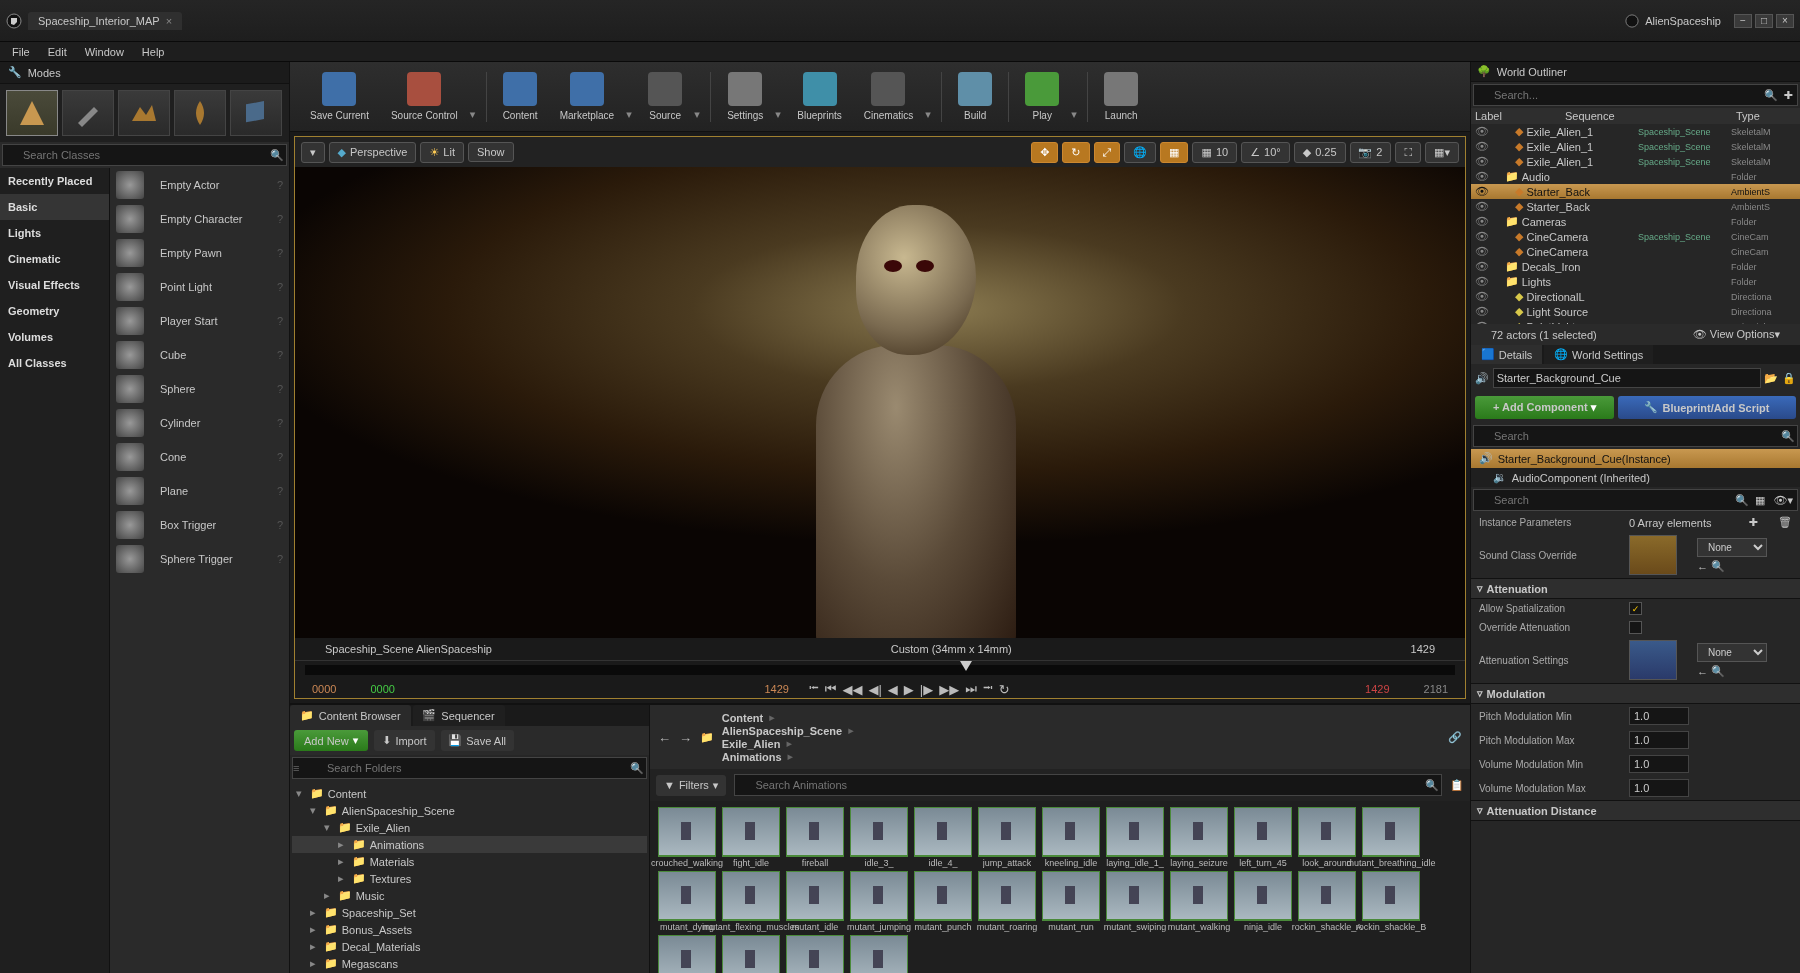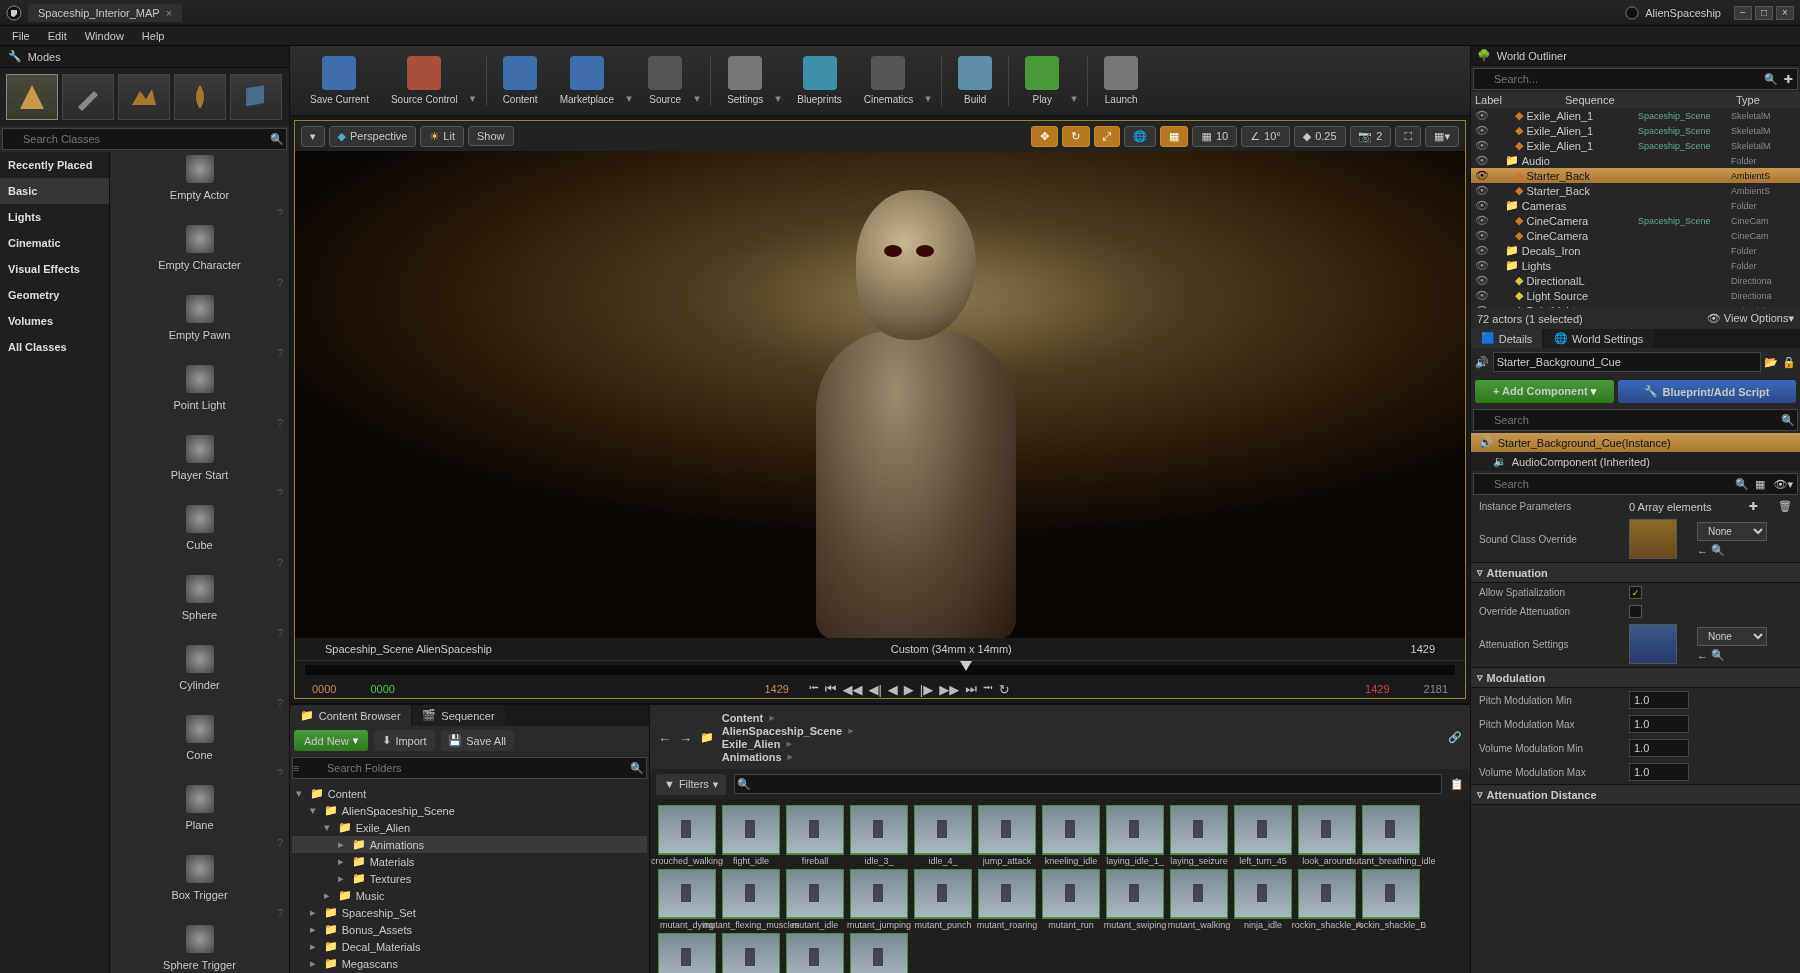--- a/index.html
+++ b/index.html
@@ -1,38 +1,38 @@
 <!DOCTYPE html>
 <html><head>
 <meta charset="utf-8">
 <style>
 * { margin: 0; padding: 0; box-sizing: border-box; font-family: "Segoe UI", Tahoma, sans-serif; font-size: 11px; color: #c8c8c8; user-select: none; }
 body { background: #1a1a1a; width: 1800px; height: 973px; overflow: hidden; display: flex; flex-direction: column; }
-.titlebar { height: 26px; background: linear-gradient(#252525,#1e1e1e); display:flex; align-items:center; padding:0 6px; border-bottom:1px solid #0a0a0a;}
+.titlebar { height: 42px; background: linear-gradient(#252525,#1e1e1e); display:flex; align-items:center; padding:0 6px; border-bottom:1px solid #0a0a0a;}
 .tab-chip { background:#2f2f2f; padding:3px 10px; border-radius:3px 3px 0 0; display:flex; align-items:center; gap:6px;}
 .spacer { flex:1; }
 .win-btn { width:18px; height:14px; background:#3a3a3a; margin-left:3px; display:flex; align-items:center; justify-content:center; font-size:10px; border:1px solid #555;}
 .menubar { height:20px; background:#1e1e1e; display:flex; align-items:center; gap:2px; padding-left:4px; border-bottom:1px solid #0a0a0a;}
 .menubar span { padding:2px 8px; }
 .body-row { flex:1; display:flex; min-height:0;}
 
 .left { width:290px; background:#2a2a2a; display:flex; flex-direction:column; border-right:1px solid #111;}
 .panel-tab { background:#1b1b1b; padding:4px 8px; display:flex; align-items:center; gap:6px; border-bottom:1px solid #111;}
 .mode-icons { display:flex; background:#1f1f1f; padding:4px;}
 .mode-icon { width:52px; height:46px; background:linear-gradient(#3a3a3a,#2a2a2a); margin:2px; border:1px solid #444; display:flex; align-items:center; justify-content:center;}
 .mode-icon.sel { background:linear-gradient(#4a4a3a,#3a3a2a); border-color:#888;}
 .search-row { display:flex; align-items:center; background:#151515; border:1px solid #444; margin:2px;}
 .search-row input { flex:1; background:transparent; border:none; padding:4px 20px; color:#ccc; outline:none;}
 .mag { width:18px; height:18px; display:flex; align-items:center; justify-content:center; color:#888;}
 .cat-row { display:flex; flex:1; min-height:0;}
 .cat-list { width:110px; background:#1f1f1f; border-right:1px solid #111;}
 .cat-item { padding:7px 8px; font-weight:bold; color:#ddd;}
 .cat-item.sel { background:#353535;}
 .actor-list { flex:1; overflow-y:auto;}
-.actor-item { display:flex; align-items:center; padding:3px 6px; gap:6px;flex-direction:column;}
+.actor-item { display:flex; align-items:center; padding:3px 6px; gap:16px;}
 .actor-thumb { width:28px; height:28px; background:radial-gradient(#999,#444); border-radius:3px;}
 .actor-item .q { margin-left:auto; color:#555;}
 
 .center { flex:1; display:flex; flex-direction:column; background:#1a1a1a; min-width:0;}
 .toolbar { height:70px; background:linear-gradient(#2e2e2e,#222); display:flex; align-items:center; padding:0 10px; gap:2px; border-bottom:1px solid #111;}
 .tbtn { display:flex; flex-direction:column; align-items:center; justify-content:center; padding:4px 10px; height:62px; gap:4px;}
 .tbtn .ico { width:34px; height:34px; background:#3f6fa8; border-radius:4px;}
 .tbtn .lbl { font-size:10px; white-space:nowrap;}
 .tsep { width:1px; height:50px; background:#444; margin:0 4px;}
 .dd { width:10px; color:#888; align-self:flex-end; margin-bottom:10px;}
@@ -84,21 +84,21 @@
 .r-header { background:#1a1a1a; padding:3px 6px; display:flex; align-items:center; gap:6px; border-bottom:1px solid #111;}
 .outliner-cols { display:flex; background:#2e2e2e; padding:2px 4px; font-size:10px;}
 .outliner-cols span:nth-child(1){width:90px;} .outliner-cols span:nth-child(2){flex:1;} .outliner-cols span:nth-child(3){width:60px;}
 .out-list { height:200px; overflow-y:auto; font-size:10px;}
 .out-row { display:flex; align-items:center; padding:1px 4px; gap:3px;}
 .out-row.sel { background:linear-gradient(#c89850,#a87830); color:#111;}
 .out-row.sel span{color:#111;}
 .eye { width:14px; color:#888;}
 .out-label { flex:1; overflow:hidden; white-space:nowrap; text-overflow:ellipsis;}
 .out-type { width:65px; color:#888; overflow:hidden; font-size:9px;}
-.out-status { padding:4px 6px; background:#2a2a2a; display:flex; align-items:center;}
+.out-status { padding:4px 20px; background:#2a2a2a; display:flex; align-items:center;}
 .details { flex:1; overflow-y:auto; display:flex; flex-direction:column;}
 .det-tabs { display:flex; background:#1a1a1a;}
 .det-tab { padding:3px 10px; background:#2e2e2e; margin-right:2px; display:flex; align-items:center; gap:4px;}
 .det-name { display:flex; align-items:center; padding:4px; gap:4px;}
 .det-name input { flex:1; background:#151515; border:1px solid #444; padding:3px; color:#ccc;}
 .det-btns { display:flex; gap:4px; padding:4px;}
 .btn-add { flex:1; background:linear-gradient(#4a9a3a,#2a7a1a); padding:5px; border-radius:3px; text-align:center; color:#fff; font-weight:bold;}
 .btn-bp { flex:1.3; background:linear-gradient(#3a6aba,#2a4a8a); padding:5px; border-radius:3px; text-align:center; color:#fff; font-weight:bold; display:flex; align-items:center; justify-content:center; gap:4px;}
 .comp-list { background:#1f1f1f;}
 .comp-row { padding:3px 8px; display:flex; align-items:center; gap:5px;}
@@ -492,20 +492,21 @@
                 <b>Animations</b> 
                 <span class="bc-sep">▸</span>
               </span>
             </span>
           <div class="spacer"></div>
           <span>🔗</span>
         </div>
         <div class="asset-bar">
           <div class="btn-dark">▼ <span>Filters</span> ▾</div>
           <div class="search-row" style="flex:1;">
+              <input placeholder="Search Animations" style="">
               <span class="mag">🔍</span>
             </div>
           <span>📋</span>
         </div>
         <div class="asset-grid" id="asset-grid">
             <div class="asset">
               <div class="asset-thumb"></div>
               <div class="asset-lbl">crouched_walking</div>
             </div>
             <div class="asset">

